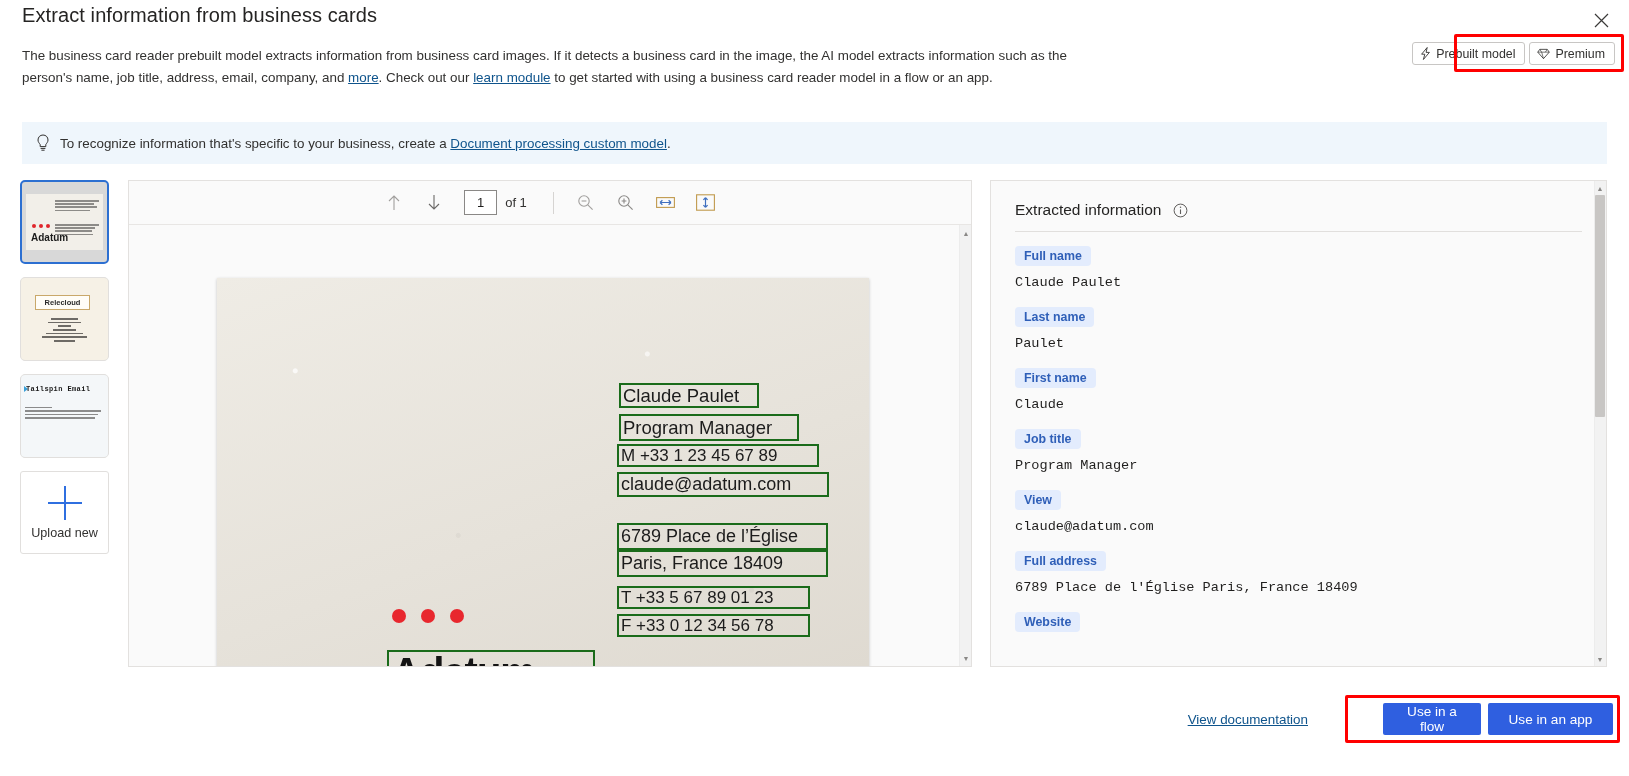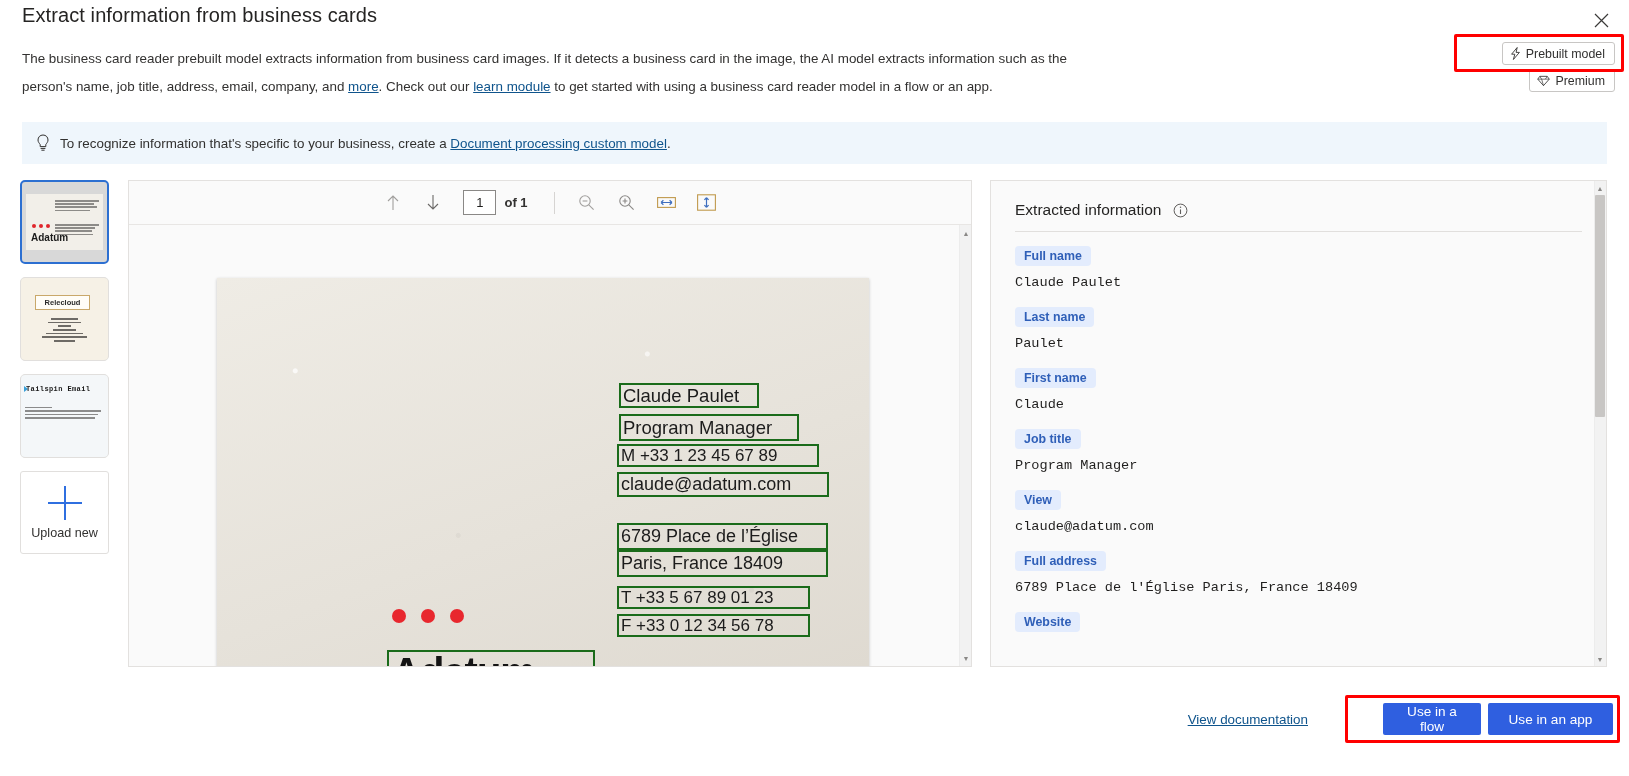--- a/index.html
+++ b/index.html
@@ -22,27 +22,27 @@
   .close-btn{
     position:absolute; right:14px; top:6px;
     width:28px; height:28px;
     display:flex; align-items:center; justify-content:center;
     cursor:pointer; color:#3b3a39;
   }
   .close-btn svg{ display:block; }
 
   .intro{
     position:absolute; left:22px; top:45px; width:1045px;
-    font-size:13.4px; line-height:28px; color:#323130;
+    font-size:13.4px; line-height:22px; color:#323130;
   }
   .intro a{ color:#0f548c; text-decoration:underline; }
 
   .badges{
     position:absolute; right:14px; top:42px;
-    display:flex; flex-direction:column; align-items:flex-end; gap:4px;
+    display:flex; flex-direction:row; align-items:flex-end; gap:4px;
   }
   .badge{
     display:inline-flex; align-items:center; gap:5px;
     border:1px solid #c8c6c4; background:#ffffff;
     border-radius:3px; padding:3px 9px 3px 7px;
     font-size:12.4px; color:#323130; white-space:nowrap;
     height:23px;
   }
   .badge svg{ display:block; }
   .badge-highlight{
@@ -143,21 +143,21 @@
   }
   .tb-btn{
     width:30px; height:30px; display:flex; align-items:center; justify-content:center;
     cursor:pointer; color:#8a8886; margin:0 5px;
   }
   .page-input{
     width:33px; height:25px; border:1px solid #8a8886; background:#fff;
     text-align:center; font-size:13px; color:#201f1e; margin-left:10px;
     font-family:"Liberation Sans", sans-serif;
   }
-  .of-label{ font-size:13px; color:#323130; margin-left:8px; margin-right:14px;font-weight:bold; }
+  .of-label{ font-size:13px; color:#323130; margin-left:8px; margin-right:14px; }
   .tb-sep{ width:1px; height:22px; background:#d6d4d2; margin:0 12px; }
 
   .pv-body{
     position:relative; height:441px; background:#fafafa; overflow:hidden;
   }
   .card{
     position:absolute; left:88px; top:53px;
     width:652px; height:422px;
     background:#e9e6df;
     background-image:

